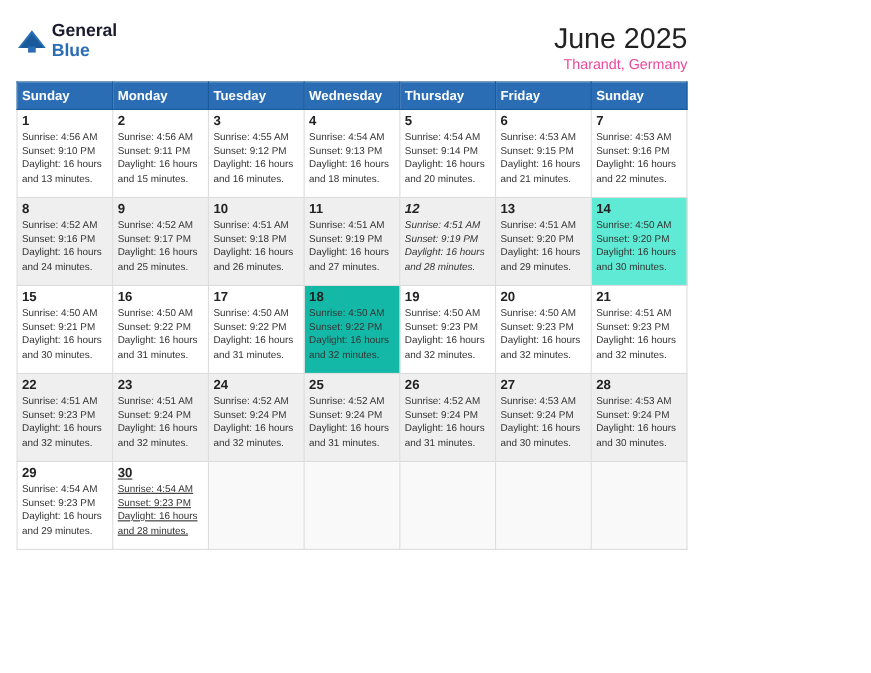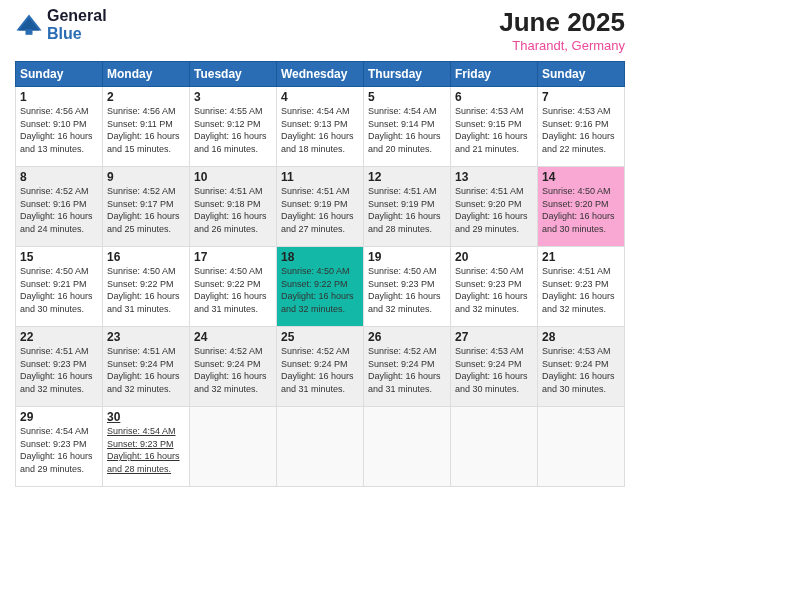--- a/index.html
+++ b/index.html
@@ -6,21 +6,21 @@
     body {
       font-family: Arial, sans-serif;
       background: #fff;
       width: 792px;
       height: 612px;
       overflow: hidden;
     }
     .page {
       width: 640px;
       height: 612px;
-      padding: 7px 15px;
+      padding: 20px 15px;
       background: #fff;
     }
     .header {
       display: flex;
       justify-content: space-between;
       align-items: flex-start;
       margin-bottom: 8px;
     }
     .logo {
       display: flex;
@@ -44,21 +44,21 @@
     }
     .logo-icon {
       width: 28px;
       height: 28px;
     }
     .title-block {
       text-align: right;
     }
     .month-title {
       font-size: 26px;
-      font-weight: bold;
+      font-weight: normal;
       color: #222;
     }
     .location {
       font-size: 13px;
       color: #ec4899;
     }
     .calendar {
       width: 100%;
       border-collapse: collapse;
       table-layout: fixed;
@@ -175,29 +175,29 @@
             <div class="day-info">Sunrise: 4:52 AM<br>Sunset: 9:17 PM<br>Daylight: 16 hours and 25 minutes.</div>
           </td>
           <td style="background: rgb(239, 239, 239);">
             <span class="day-num">10</span>
             <div class="day-info">Sunrise: 4:51 AM<br>Sunset: 9:18 PM<br>Daylight: 16 hours and 26 minutes.</div>
           </td>
           <td style="background: rgb(239, 239, 239); margin-left: 21px;">
             <span class="day-num">11</span>
             <div class="day-info">Sunrise: 4:51 AM<br>Sunset: 9:19 PM<br>Daylight: 16 hours and 27 minutes.</div>
           </td>
-          <td style="background: rgb(239, 239, 239);">
+          <td style="background: rgb(239, 239, 239); font-style: italic;">
             <span class="day-num">12</span>
             <div class="day-info">Sunrise: 4:51 AM<br>Sunset: 9:19 PM<br>Daylight: 16 hours and 28 minutes.</div>
           </td>
           <td style="background: rgb(239, 239, 239);">
             <span class="day-num">13</span>
             <div class="day-info">Sunrise: 4:51 AM<br>Sunset: 9:20 PM<br>Daylight: 16 hours and 29 minutes.</div>
           </td>
-          <td style="background: #f9a8d4;">
+          <td style="background: #5eead4;">
             <span class="day-num">14</span>
             <div class="day-info">Sunrise: 4:50 AM<br>Sunset: 9:20 PM<br>Daylight: 16 hours and 30 minutes.</div>
           </td>
         </tr>
         <tr>
           <td style="background: rgb(255, 255, 255);">
             <span class="day-num">15</span>
             <div class="day-info">Sunrise: 4:50 AM<br>Sunset: 9:21 PM<br>Daylight: 16 hours and 30 minutes.</div>
           </td>
           <td style="background: rgb(255, 255, 255); border-radius: 19px;">

